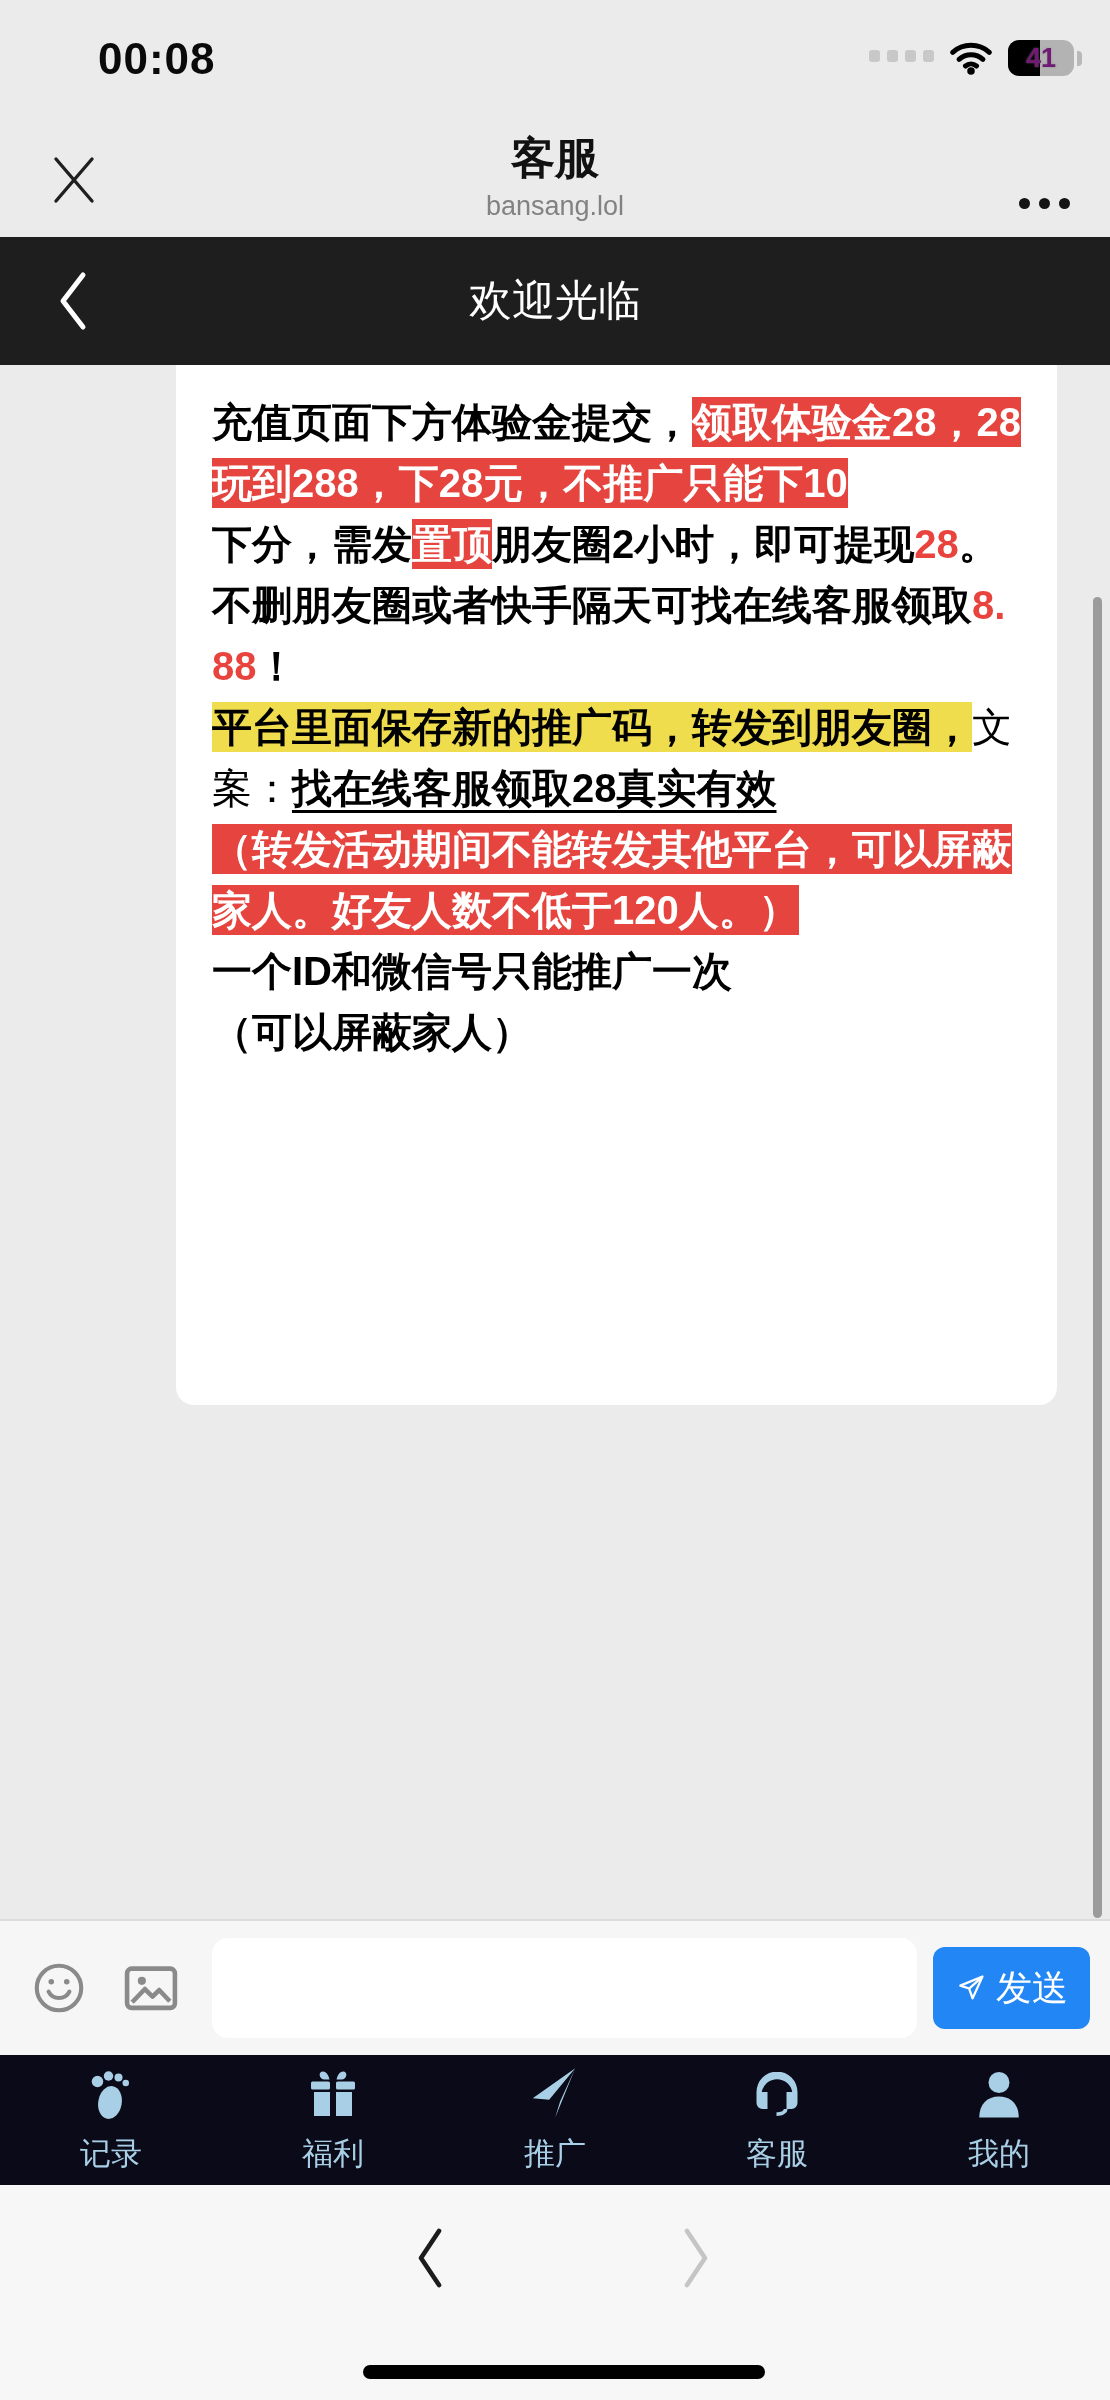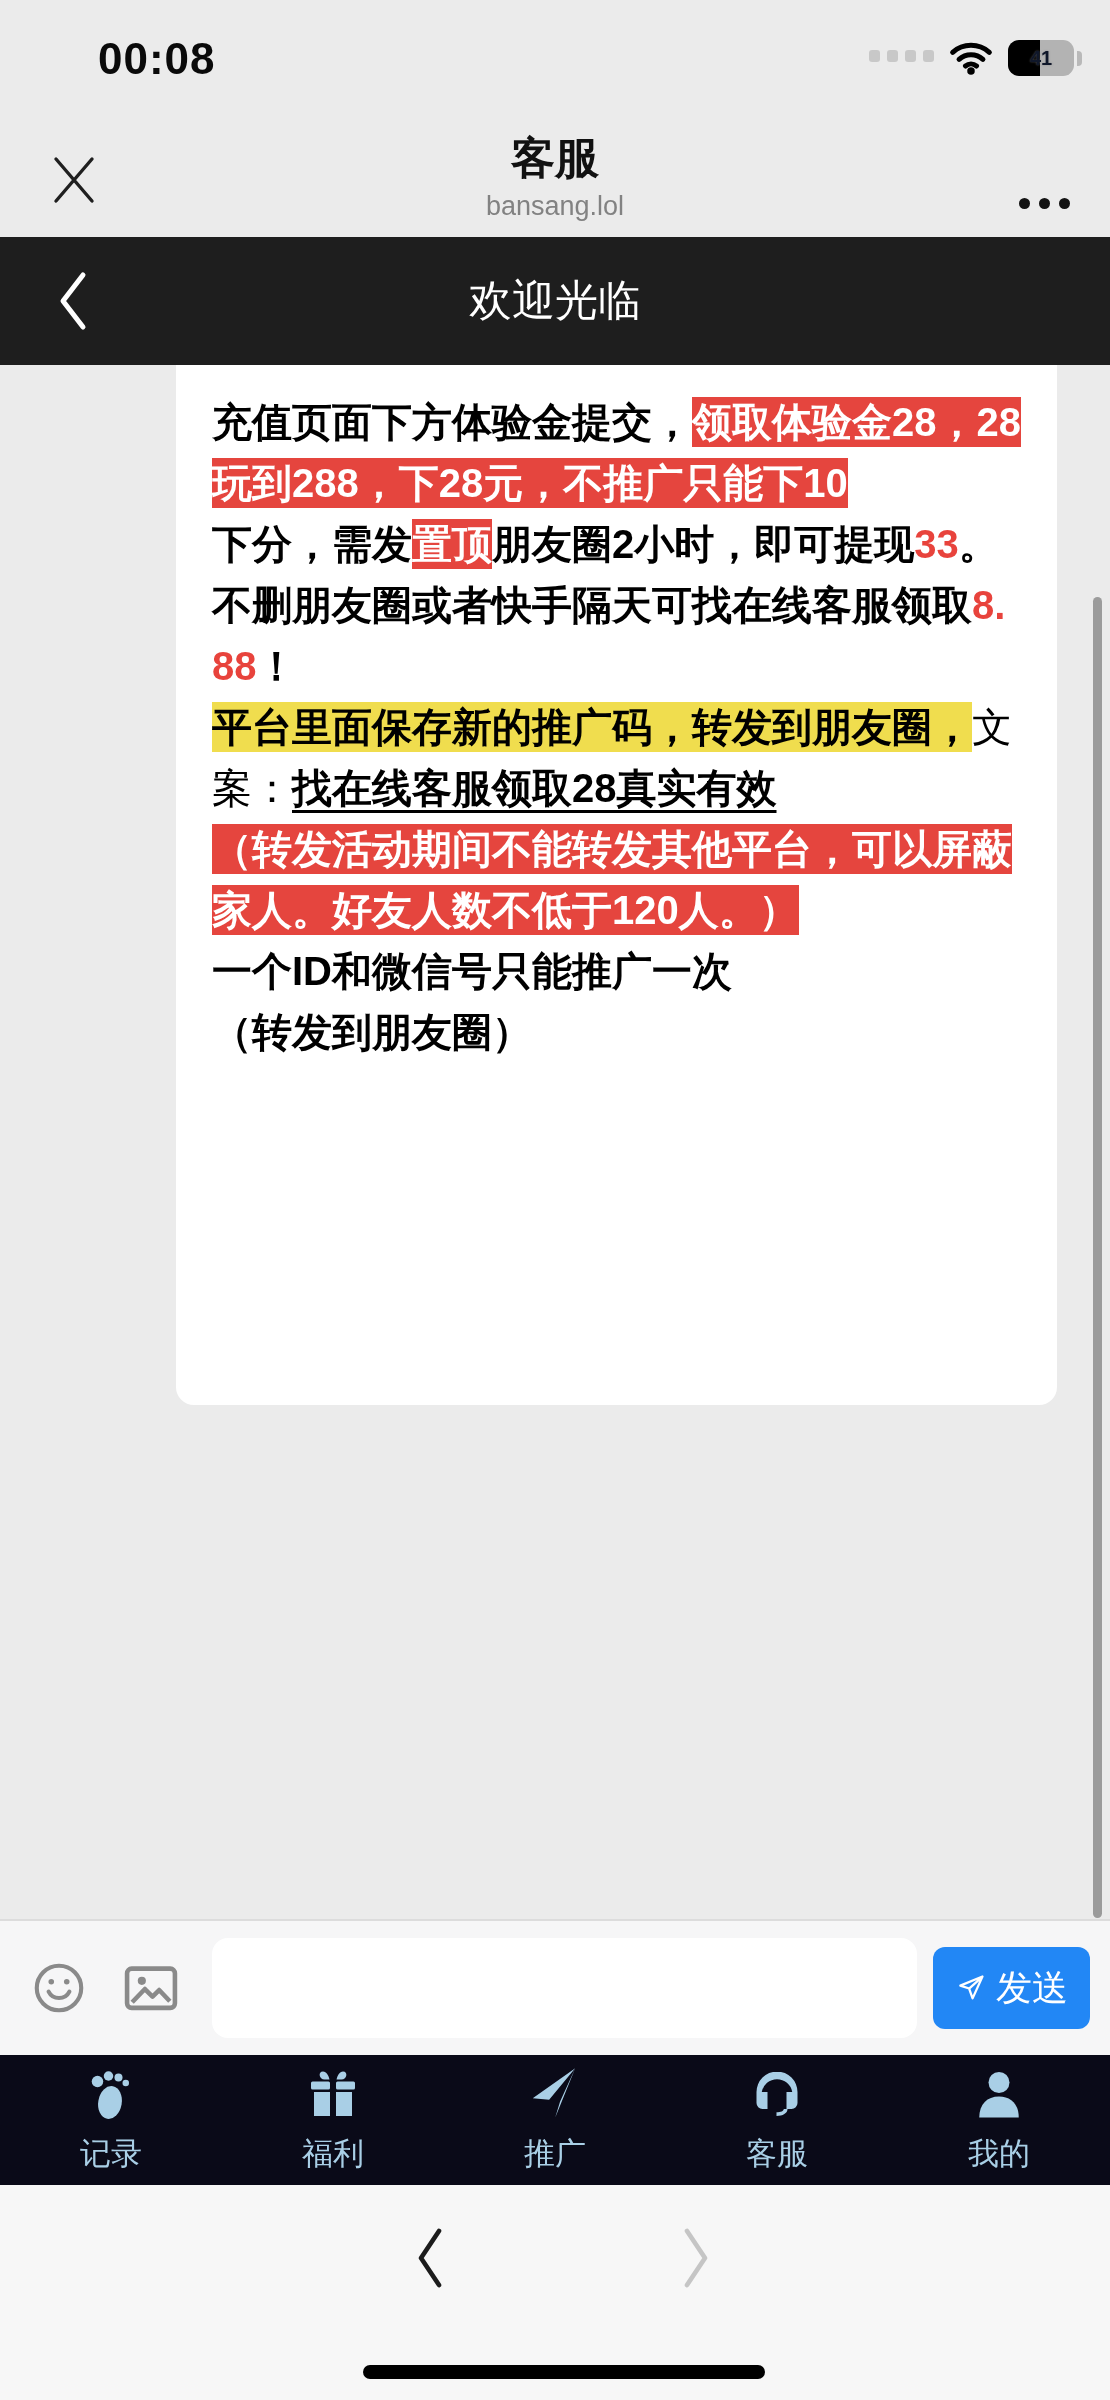--- a/index.html
+++ b/index.html
@@ -16,21 +16,21 @@
     position:absolute; left:98px; top:34px;
     font-size:44px; font-weight:700; color:#0a0a0a; letter-spacing:1px;
   }
   .status-right { position:absolute; right:28px; top:40px; display:flex; align-items:center; gap:14px; }
   .cell-dots { display:flex; gap:7px; align-items:flex-end; padding-bottom:4px; }
   .cell-dots i { width:11px; height:12px; border-radius:3px; background:#c8c8c8; }
   .battery { position:relative; width:66px; height:36px; border-radius:11px; background:#b3b3b3; overflow:hidden; }
   .battery .fill { position:absolute; left:0; top:0; bottom:0; width:48%; background:#000; }
   .battery .pct {
     position:absolute; inset:0; display:flex; align-items:center; justify-content:center;
-    color:#0f172a; font-size:20px; font-weight:700; text-shadow:0 0 2px rgba(120,120,120,.7);
+    color:#701a75; font-size:27px; font-weight:700; text-shadow:0 0 2px rgba(120,120,120,.7);
   }
   .battery-nub { width:5px; height:15px; background:#b9b9b9; border-radius:0 4px 4px 0; margin-left:-11px; }
 
   
   .browser-header { position:absolute; top:92px; left:0; width:100%; height:145px; }
   .close-x { position:absolute; left:50px; top:62px; cursor:pointer; }
   .header-center { position:absolute; left:0; right:0; top:42px; text-align:center; }
   .header-title { font-size:44px; font-weight:700; color:#111; line-height:1.1; }
   .header-subtitle { margin-top:9px; font-size:27px; color:#828282; }
   .more-dots { position:absolute; right:40px; top:106px; display:flex; gap:9px; cursor:pointer; }
@@ -158,26 +158,26 @@
       <svg width="36" height="62" viewBox="0 0 36 62">
         <polyline points="28,5 8,31 28,57" fill="none" stroke="#fff" stroke-width="5" stroke-linecap="round" stroke-linejoin="round"></polyline>
       </svg>
     </span>
     <div class="navbar-title">欢迎光临</div>
   </div>
 
   <div class="content">
     <div class="notice-card">
         <p><span class="seg-plain">充值页面下方体验金提交，</span><span class="seg-highlight-red">领取体验金28，28玩到288，下28元，不推广只能下10</span></p>
-        <p><span class="seg-plain">下分，需发</span><span class="seg-highlight-red">置顶</span><span class="seg-plain">朋友圈2小时，即可提现</span><span class="seg-red-text">33</span><span class="seg-plain">。</span></p>
+        <p><span class="seg-plain">下分，需发</span><span class="seg-highlight-red">置顶</span><span class="seg-plain">朋友圈2小时，即可提现</span><span class="seg-red-text">28</span><span class="seg-plain">。</span></p>
         <p><span class="seg-plain">不删朋友圈或者快手隔天可找在线客服领取</span><span class="seg-red-text">8.88</span><span class="seg-plain">！</span></p>
         <p><span class="seg-highlight-yellow">平台里面保存新的推广码，转发到朋友圈，</span><span class="seg-plain-light">文案：</span><span class="seg-bold-underline">找在线客服领取28真实有效</span></p>
         <p><span class="seg-highlight-red">（转发活动期间不能转发其他平台，可以屏蔽家人。好友人数不低于120人。）</span></p>
         <p><span class="seg-plain">一个ID和微信号只能推广一次</span></p>
-        <p><span class="seg-plain">（转发到朋友圈）</span></p>
+        <p><span class="seg-plain">（可以屏蔽家人）</span></p>
       </div>
     <div class="page-scrollbar"></div>
   </div>
 
   <div class="input-bar">
     <span class="emoji-btn">
       <svg width="58" height="58" viewBox="0 0 24 24">
         <circle cx="12" cy="12" r="9.2" fill="none" stroke="#8a8a8a" stroke-width="1.7"></circle>
         <circle cx="8.8" cy="9.4" r="1.15" fill="#8a8a8a"></circle>
         <circle cx="15.2" cy="9.4" r="1.15" fill="#8a8a8a"></circle>

